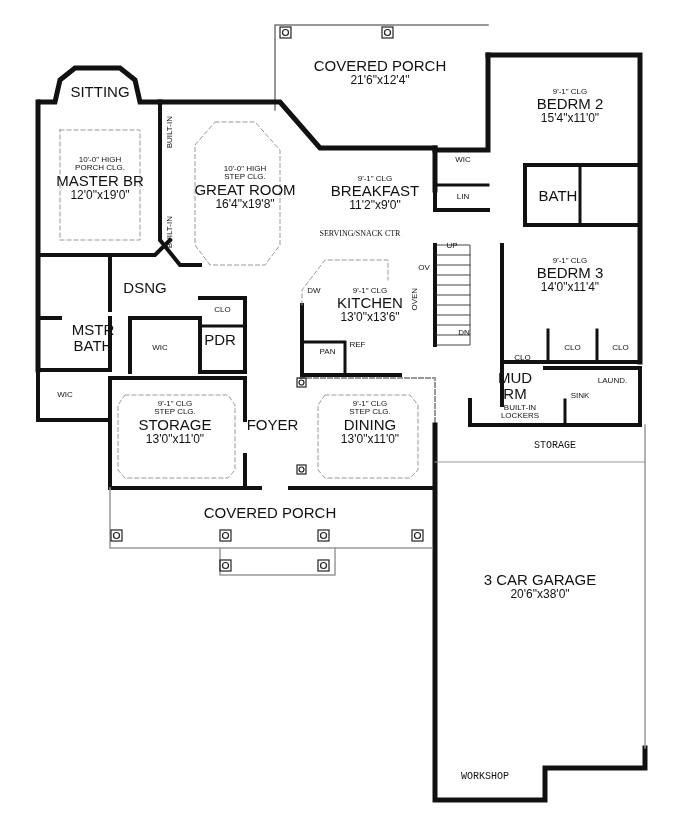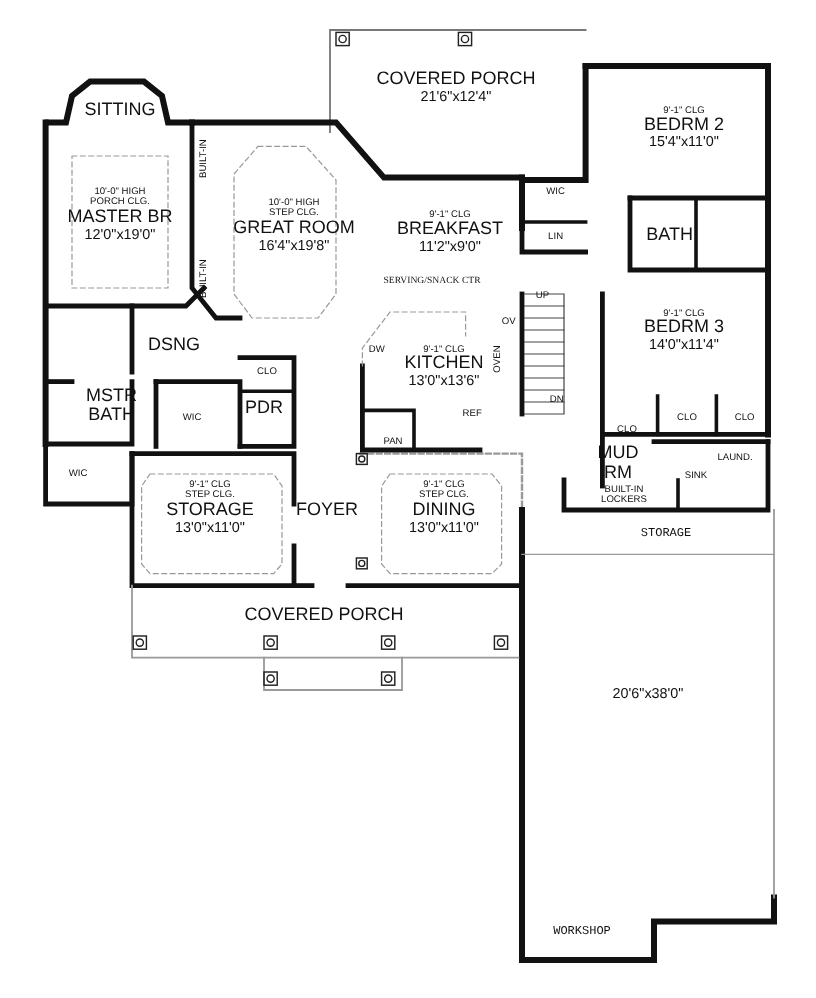--- a/index.html
+++ b/index.html
@@ -185,37 +185,38 @@
 </div>
 <div class="lbl" style="left:490px;top:370px;width:50px;">
   <span class="name">MUD</span>
   <span class="name">RM</span>
 </div>
 <div class="lbl small" style="left:510px;top:441px;width:90px;">STORAGE</div>
 <div class="lbl" style="left:190px;top:505px;width:160px;">
   <span class="name">COVERED PORCH</span>
 </div>
 <div class="lbl" style="left:460px;top:572px;width:160px;">
+  <span class="name">3 CAR GARAGE</span>
   <span class="dim">20'6"x38'0"</span>
 </div>
 <div class="lbl small" style="left:450px;top:772px;width:70px;text-align:center;">WORKSHOP</div>
 
 
 <div class="lbl tiny vert" style="left:150px;top:128px;width:40px;">BUILT-IN</div>
 <div class="lbl tiny vert" style="left:150px;top:228px;width:40px;">BUILT-IN</div>
 <div class="lbl tiny" style="left:305px;top:230px;width:110px;font-family:Liberation Serif, serif;">SERVING/SNACK CTR</div>
 <div class="lbl tiny" style="left:448px;top:156px;width:30px;">WIC</div>
 <div class="lbl tiny" style="left:448px;top:193px;width:30px;">LIN</div>
 <div class="lbl tiny" style="left:442px;top:242px;width:20px;">UP</div>
 <div class="lbl tiny" style="left:442px;top:329px;width:20px;margin-left:12px;">DN</div>
 <div class="lbl tiny" style="left:414px;top:264px;width:20px;">OV</div>
 <div class="lbl tiny vert" style="left:400px;top:295px;width:30px;">OVEN</div>
 <div class="lbl tiny" style="left:304px;top:287px;width:20px;">DW</div>
-<div class="lbl tiny" style="left:315px;top:348px;width:25px;margin-top:16px;">PAN</div>
-<div class="lbl tiny" style="left:345px;top:341px;width:25px;margin-left:36px;">REF</div>
+<div class="lbl tiny" style="left:315px;top:348px;width:25px;">PAN</div>
+<div class="lbl tiny" style="left:345px;top:341px;width:25px;">REF</div>
 <div class="lbl tiny" style="left:205px;top:306px;width:35px;">CLO</div>
 <div class="lbl tiny" style="left:145px;top:344px;width:30px;">WIC</div>
 <div class="lbl tiny" style="left:50px;top:391px;width:30px;">WIC</div>
 <div class="lbl tiny" style="left:505px;top:354px;width:35px;">CLO</div>
 <div class="lbl tiny" style="left:555px;top:344px;width:35px;">CLO</div>
 <div class="lbl tiny" style="left:603px;top:344px;width:35px;">CLO</div>
 <div class="lbl tiny" style="left:590px;top:377px;width:45px;">LAUND.</div>
 <div class="lbl tiny" style="left:565px;top:392px;width:30px;">SINK</div>
 <div class="lbl tiny" style="left:490px;top:404px;width:60px;">
   <span style="display:block">BUILT-IN</span>

